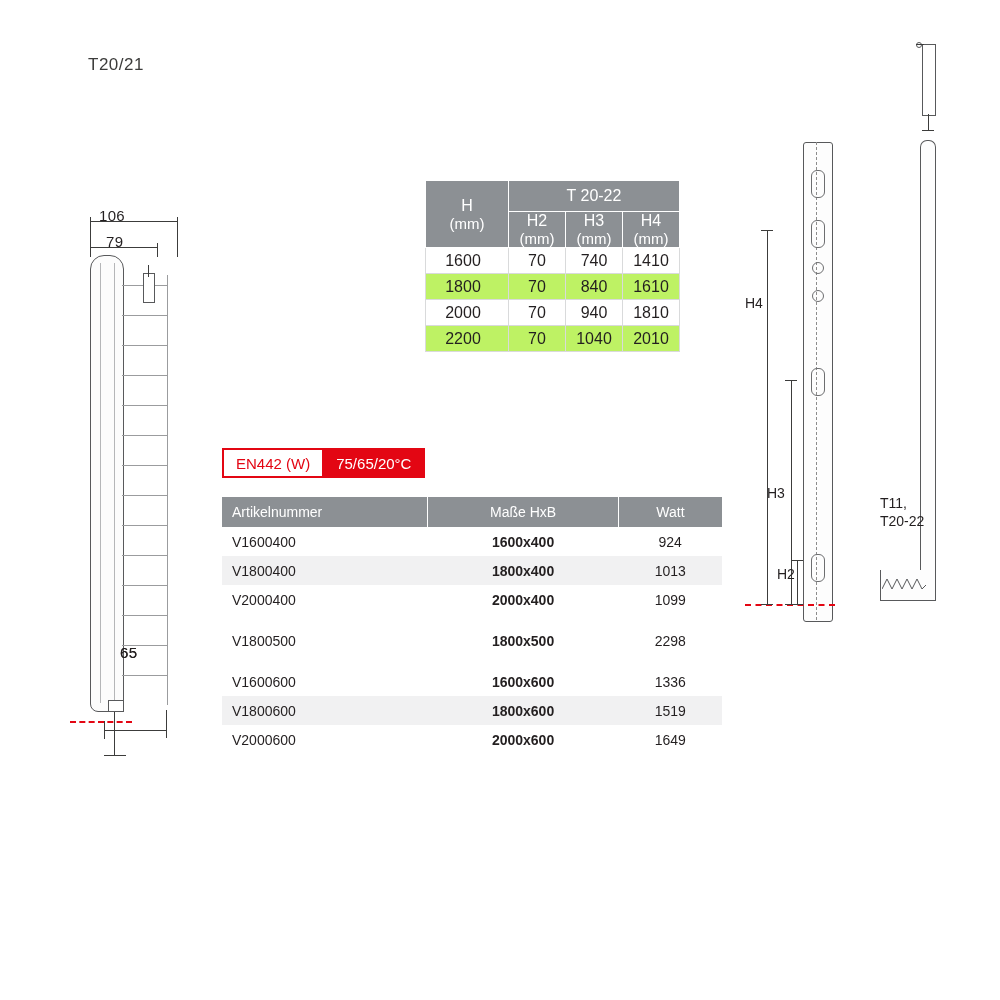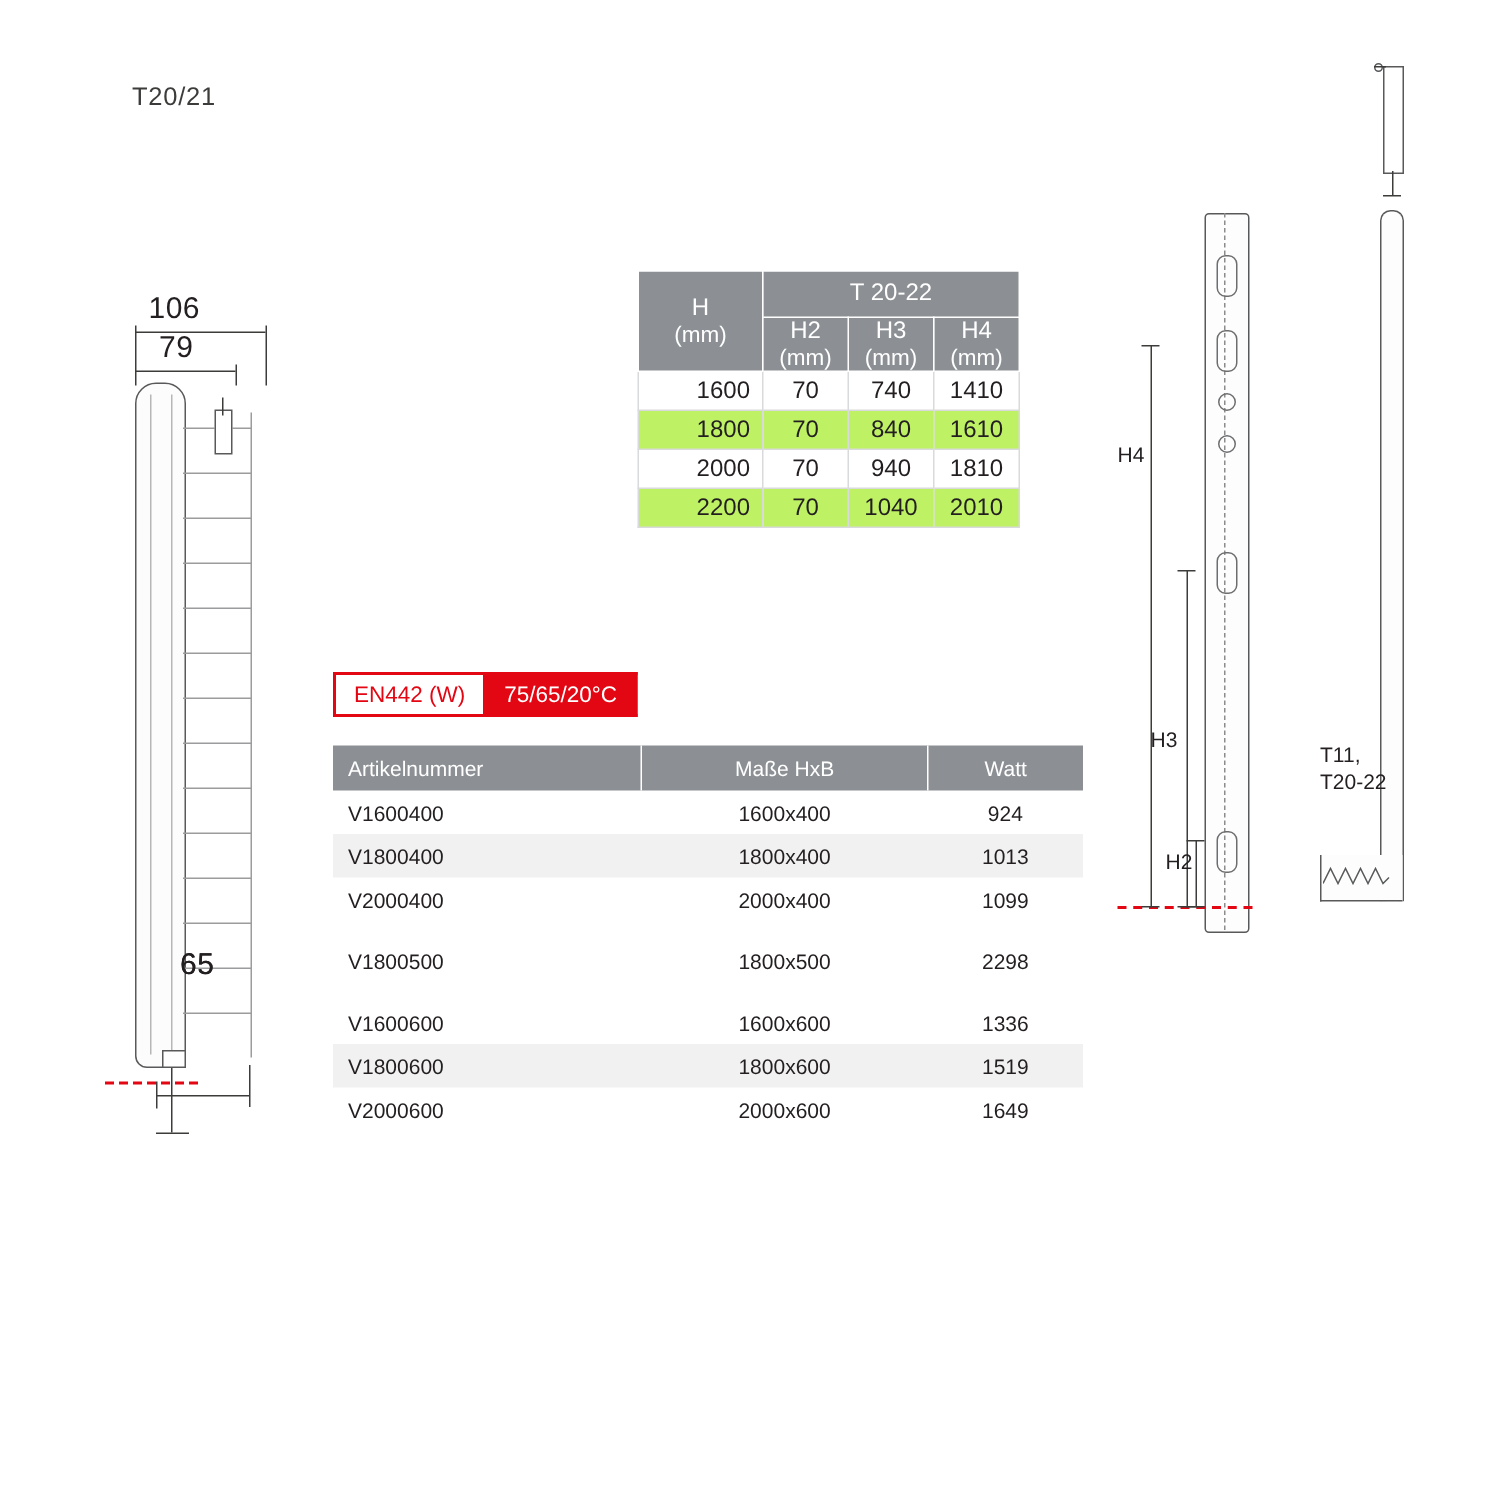--- a/index.html
+++ b/index.html
@@ -20,23 +20,24 @@
   
   #type-label {
     left: 88px; top: 55px;
     font-size: 17px;
     letter-spacing: .5px;
     color: #3c3c3b;
   }
 
   
   .dim-text {
-    font-size: 20px;
+    font-size: 15px;
     color: #231f20;
     letter-spacing: .3px;
+    margin-top: 12px;
   }
 
   
   .ln { position: absolute; background: #3c3c3b; }
   .h-ln { height: 1px; }
   .v-ln { width: 1px; }
 
   
   #h-table {
     left: 425px; top: 180px;
@@ -57,21 +58,21 @@
   #h-table .c2 { width: 56px; }
   #h-table .c3 { width: 56px; }
   #h-table .c4 { width: 56px; }
   #h-table tbody td {
     background: #ffffff;
     border: 1px solid #d9dadb;
     height: 25px;
     color: #231f20;
   }
   #h-table tbody tr.alt td { background: #bef264; }
-  #h-table tbody td.first { text-align: right; padding-right: 8px; }
+  #h-table tbody td.first { padding-right: 8px; }
   .sub-mm { font-size: 15px; }
 
   
   #en-badge-wrap { left: 222px; top: 448px; display: flex; height: 30px; }
   #en-badge {
     border: 2px solid #e30613;
     color: #e30613;
     font-size: 15px;
     padding: 0 12px;
     display: flex; align-items: center;
@@ -104,21 +105,21 @@
   }
   #watt-table th.c-art { width: 200px; text-align: left; padding-left: 10px; }
   #watt-table th.c-mas { width: 195px; text-align: center; }
   #watt-table th.c-wat { width: 105px; border-right: none; margin-top: 36px;}
   #watt-table td {
     height: 27px;
     font-size: 14px;
     color: #231f20;
   }
   #watt-table td.c-art { text-align: left; padding-left: 10px; }
-  #watt-table td.c-mas { text-align: center; font-weight: normal; }
+  #watt-table td.c-mas { text-align: center; font-weight: bold; }
   #watt-table td.c-wat { text-align: center; }
   #watt-table tr.alt td { background: #f1f1f2; }
   #watt-table tr.gap td { height: 10px; background: #ffffff; }
 
   
   .brk-label { font-size: 14px; color: #231f20; }
 </style>
 </head>
 <body>
 

